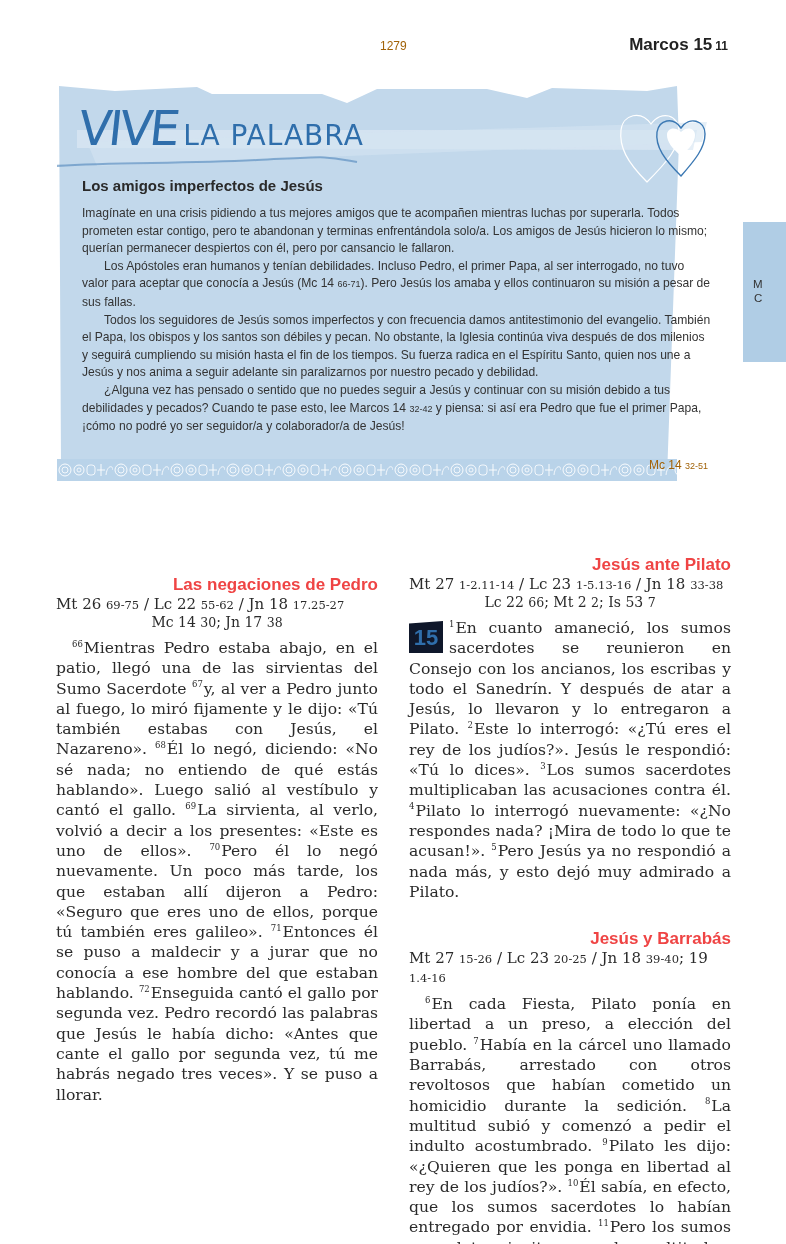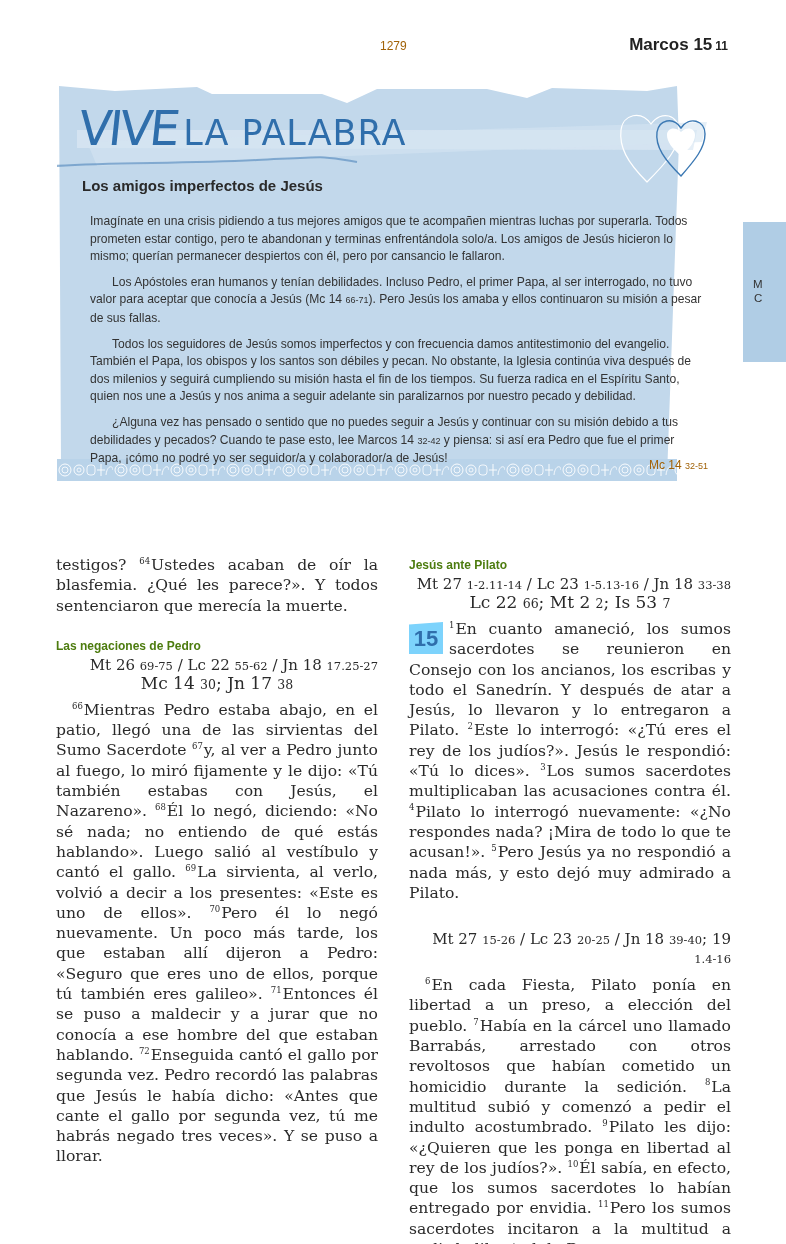--- a/index.html
+++ b/index.html
@@ -13,45 +13,45 @@
   .side-tab { position: absolute; left: 743px; top: 222px; width: 43px; height: 140px; background: #b0cde5; }
   .side-tab span { position: absolute; left: 10px; font-family: "Liberation Sans", sans-serif; font-size: 11.5px; color: #333; }
   .side-tab .l1 { top: 56px; }
   .side-tab .l2 { top: 70px; left: 11px; }
 
   
   .vive-box { position: absolute; left: 57px; top: 82px; width: 670px; height: 396px; }
   .vive-bg { position: absolute; left: 0; top: 0; width: 670px; height: 396px; }
   .vive-title { position: absolute; left: 22px; top: 18px; color: #2f6eab; font-family: "DejaVu Sans", sans-serif; }
   .vive-title .big { font-size: 48px; letter-spacing: -3px; font-weight: normal; transform: skewX(-6deg); display: inline-block; }
-  .vive-title .small { font-size: 35px; margin-left: 6px; letter-spacing: 1px; }
+  .vive-title .small { font-size: 28px; margin-left: 6px; letter-spacing: 1px; }
   .hearts { position: absolute; left: 560px; top: 20px; width: 110px; height: 90px; }
   .vive-heading { position: absolute; left: 25px; top: 95px; font-family: "Liberation Sans", sans-serif; font-weight: bold; font-size: 15px; color: #2a2a2a; text-align: center; }
   .vive-text { position: absolute; left: 25px; top: 123px; width: 630px; font-family: "Liberation Sans", sans-serif; font-size: 12.1px; line-height: 17.6px; color: #333; text-align: left; }
-  .vive-text p { margin: 8px; }
+  .vive-text p { margin: 0; }
   .vive-text p.ind { text-indent: 22px; }
   .vive-text .ref { font-size: 9px; }
   .vive-cite { position: absolute; right: 17px; top: 377px; font-family: "Liberation Sans", sans-serif; font-size: 12px; color: #333; }
   .border-band { position: absolute; left: 0; top: 405px; width: 670px; height: 22px; }
 
   
   .col { position: absolute; top: 555px; width: 322px; font-size: 15.6px; line-height: 20.3px; color: #2a2a2a; text-align: justify; hyphens: manual; }
   .col-left { left: 56px; }
   .col-right { left: 409px; }
   .col p { margin: 0; }
   .col p.ind { text-indent: 16px; }
   .vnum { font-size: 8.5px; vertical-align: super; line-height: 0; margin-right: 1px; }
-  .section-title { font-family: "Liberation Sans", sans-serif; font-weight: bold; font-size: 12px; text-align: left; line-height: 20px; color: #4d7c0f; }
-  .xref { text-align: right; font-size: 15px; line-height: 18px; }
+  .section-title { font-family: "Liberation Sans", sans-serif; font-weight: bold; font-size: 17px; text-align: right; line-height: 20px; color: #ef4444; }
+  .xref { text-align: left; font-size: 15px; line-height: 18px; }
   .xref-small { text-align: center; font-size: 12.5px; line-height: 17px; }
   .xref .sm, .xref-small .sm { font-size: 11.5px; }
-  .xref-small .md { font-size: 17px; }
+  .xref-small .md { font-size: 14px; }
   .gap-sm { height: 7px; }
   .gap-lg { height: 20px; }
-  .chapter-num { float: left; width: 34px; height: 32px; margin: 3px 6px 0 0; background: #7dd3fc; color: #2f6eab; font-family: "Liberation Sans", sans-serif; font-weight: bold; font-size: 22px; line-height: 34px; text-align: center; clip-path: polygon(0 8%, 100% 0, 100% 100%, 0 100%); }
+  .chapter-num { float: left; width: 34px; height: 32px; margin: 3px 6px 0 0; background: #0f172a; color: #2f6eab; font-family: "Liberation Sans", sans-serif; font-weight: bold; font-size: 22px; line-height: 34px; text-align: center; clip-path: polygon(0 8%, 100% 0, 100% 100%, 0 100%); }
   .noindent { text-indent: 0 !important; }
 </style>
 </head>
 <body>
 
 <div class="page-number">1279</div>
 <div class="running-head">
   <span>Marcos 15</span><span class="verse">11</span>
 </div>
 
@@ -104,21 +104,20 @@
 
   <div class="vive-cite" style="top:378px; right:20px;">
   </div>
 </div>
 
 <div style="position:absolute; right:78px; top:458px; font-family:'Liberation Sans',sans-serif; font-size:12px; color:#a16207;">
   <span>Mc 14</span> <span style="font-size:9px;">32-51</span>
 </div>
 
 <div class="col col-left">
-  <p class="noindent"><span>testigos? </span><span class="vnum">64</span><span>Ustedes acaban de oír la blasfemia. ¿Qué les parece?». Y todos sentenciaron que merecía la muerte.</span></p>
 
   <div class="gap-lg"></div>
   <div class="section-title">Las negaciones de Pedro</div>
   <div class="xref">
     <span>Mt 26 </span><span class="sm">69-75</span><span> / Lc 22 </span><span class="sm">55-62</span><span> / Jn 18 </span><span class="sm">17.25-27</span>
   </div>
   <div class="xref-small">
     <span class="md">Mc 14 </span><span>30</span><span class="md">; Jn 17 </span><span>38</span>
   </div>
   <div class="gap-sm"></div>
@@ -132,19 +131,20 @@
     <span>Mt 27 </span><span class="sm">1-2.11-14</span><span> / Lc 23 </span><span class="sm">1-5.13-16</span><span> / Jn 18 </span><span class="sm">33-38</span>
   </div>
   <div class="xref-small">
     <span class="md">Lc 22 </span><span>66</span><span class="md">; Mt 2 </span><span>2</span><span class="md">; Is 53 </span><span>7</span>
   </div>
   <div class="gap-sm"></div>
 
   <p class="noindent"><span class="chapter-num">15</span><span class="vnum">1</span><span>En cuanto amaneció, los sumos sacerdotes se reunieron en Consejo con los ancianos, los escribas y todo el Sanedrín. Y después de atar a Jesús, lo llevaron y lo entregaron a Pilato. </span><span class="vnum">2</span><span>Este lo interrogó: «¿Tú eres el rey de los judíos?». Jesús le respondió: «Tú lo dices». </span><span class="vnum">3</span><span>Los sumos sacerdotes multiplicaban las acusaciones contra él. </span><span class="vnum">4</span><span>Pilato lo interrogó nuevamente: «¿No respondes nada? ¡Mira de todo lo que te acusan!». </span><span class="vnum">5</span><span>Pero Jesús ya no respondió a nada más, y esto dejó muy admirado a Pilato.</span></p>
 
   <div class="gap-lg" style="height:27px;"></div>
+  <div class="section-title">Jesús y Barrabás</div>
   <div class="xref">
     <span>Mt 27 </span><span class="sm">15-26</span><span> / Lc 23 </span><span class="sm">20-25</span><span> / Jn 18 </span><span class="sm">39-40</span><span>; 19 </span><span class="sm">1.4-16</span>
   </div>
   <div class="gap-sm"></div>
 
   <p class="ind"><span class="vnum">6</span><span>En cada Fiesta, Pilato ponía en libertad a un preso, a elección del pueblo. </span><span class="vnum">7</span><span>Había en la cárcel uno llamado Barrabás, arrestado con otros revoltosos que habían cometido un homicidio durante la sedición. </span><span class="vnum">8</span><span>La multitud subió y comenzó a pedir el indulto acostumbrado. </span><span class="vnum">9</span><span>Pilato les dijo: «¿Quieren que les ponga en libertad al rey de los judíos?». </span><span class="vnum">10</span><span>Él sabía, en efecto, que los sumos sacerdotes lo habían entregado por envidia. </span><span class="vnum">11</span><span>Pero los sumos sacerdotes incitaron a la multitud a pedir la libertad de Ba-</span></p>
 </div>
 
 </body></html>

